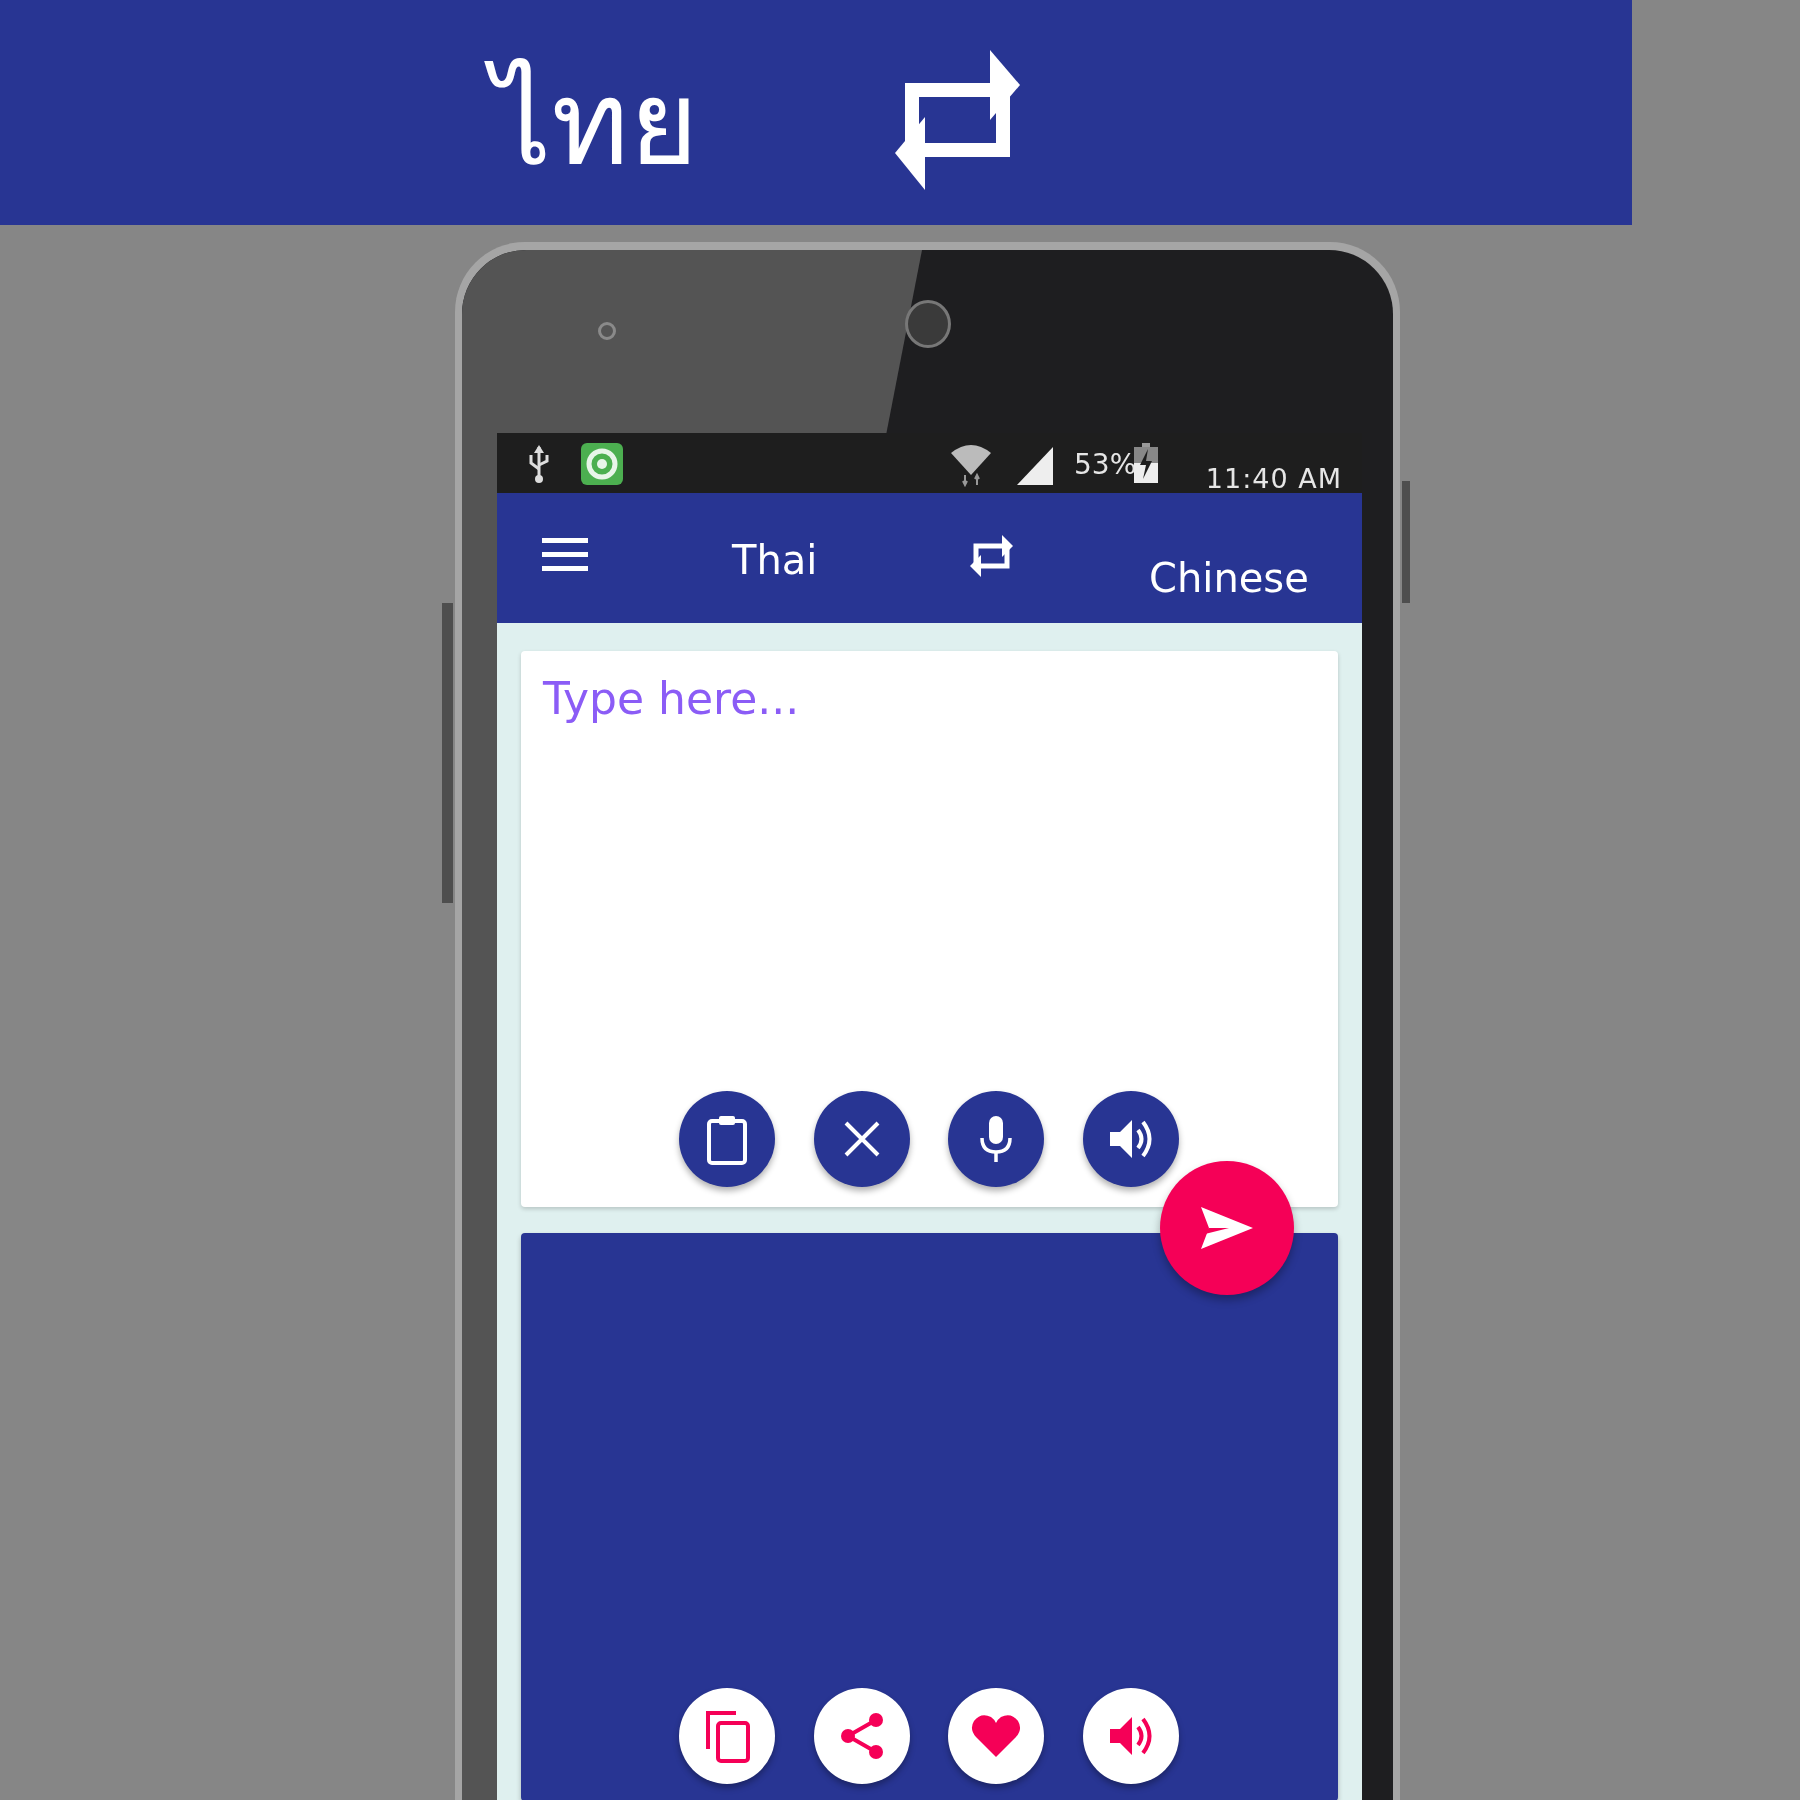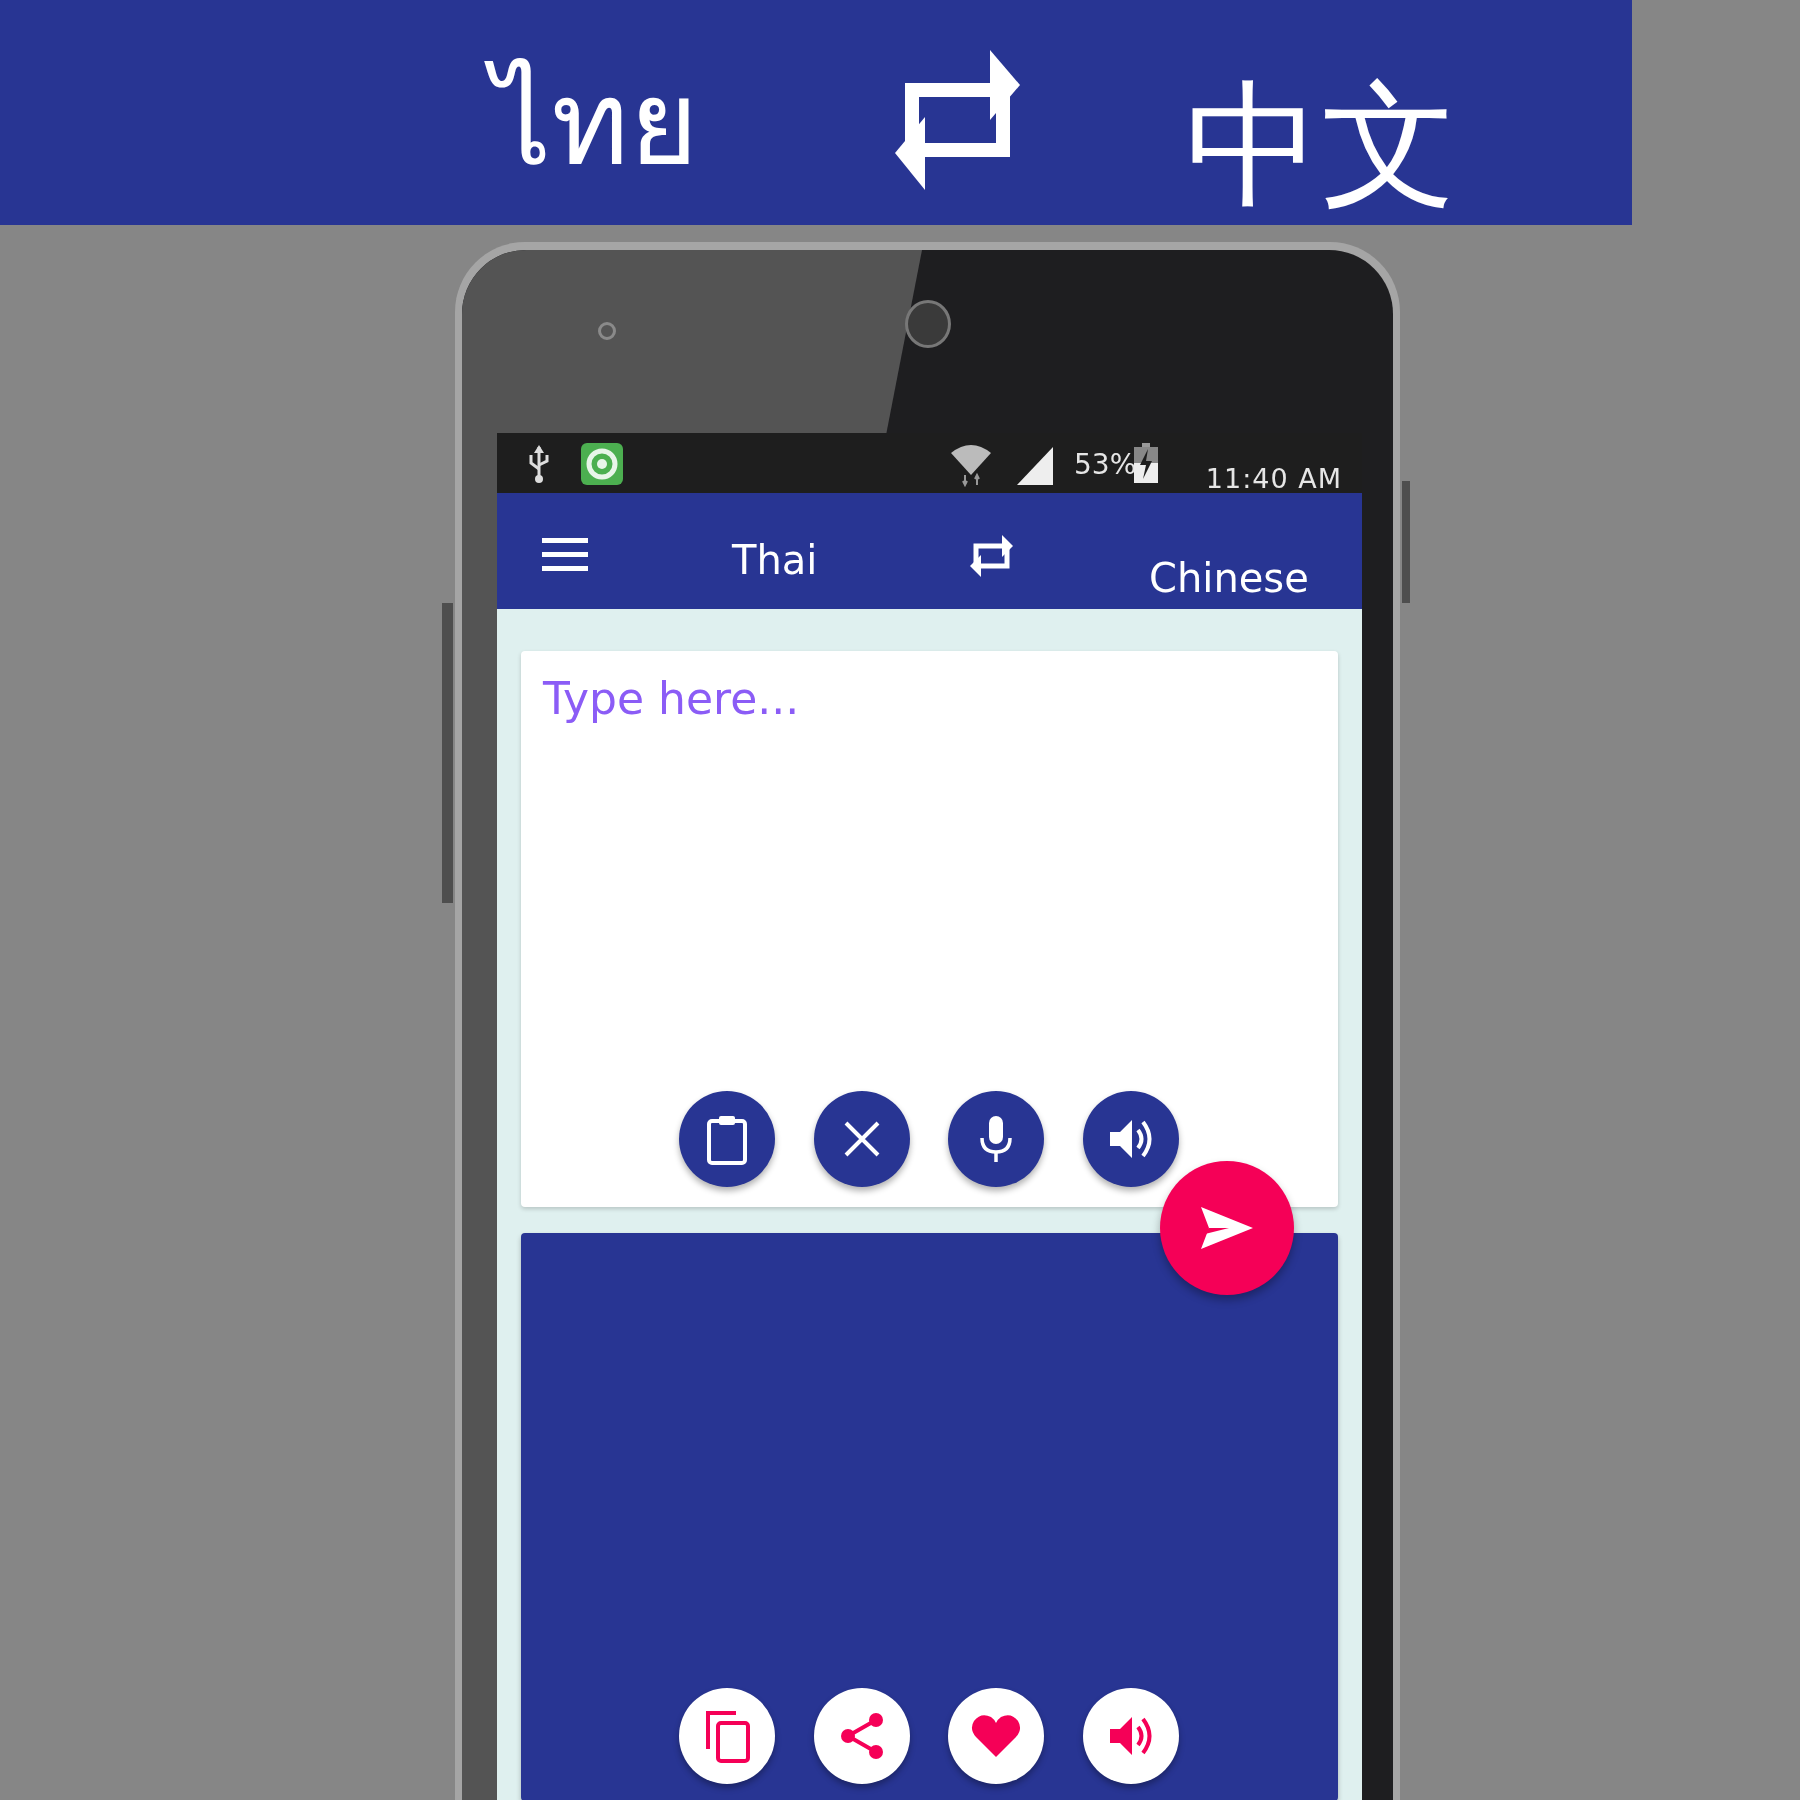--- a/index.html
+++ b/index.html
@@ -14,21 +14,21 @@
   .phone .inner { position:absolute; left:7px; top:8px; right:7px; bottom:0; border-radius:64px 64px 0 0; background:#1e1e20; overflow:hidden; }
   .phone .glare { position:absolute; left:0; top:0; width:520px; height:130%; background:#545454; transform:skewX(-11deg); transform-origin:top left; left:-60px; }
   .side-btn { position:absolute; background:#4e4e4e; }
   .sensor { position:absolute; left:598px; top:322px; width:18px; height:18px; border-radius:50%; border:3px solid #8a8a8a; background:#555; box-sizing:border-box; }
   .camera { position:absolute; left:905px; top:300px; width:46px; height:48px; border-radius:50%; background:#3a3a3a; border:3px solid #777; box-sizing:border-box; }
 
   .screen { position:absolute; left:497px; top:399px; width:865px; height:1401px; background:#dff0ef; overflow:hidden;margin-top:34px; }
   .statusbar { position:absolute; left:0; top:0; width:865px; height:60px; background:#1e1e1e; color:#e6e6e6; }
   .statusbar .time { position:absolute; right:20px; top:22px; font-size:27px; line-height:48px; font-family:"DejaVu Sans", sans-serif; letter-spacing:1px; }
   .statusbar .batt-pct { position:absolute; left:577px; top:15px; font-size:28px; line-height:34px; }
-  .appbar { position:absolute; left:0; top:60px; width:865px; height:116px; background:#283593; color:#fff; }
+  .appbar { position:absolute; left:0; top:60px; width:865px; height:130px; background:#283593; color:#fff; }
   .appbar .menu { position:absolute; left:45px; top:45px; width:46px; height:34px; }
   .appbar .menu i { display:block; height:5px; background:#fff; margin-bottom:9px; }
   .appbar .src { position:absolute; left:235px; top:42px; font-size:40px; line-height:50px; font-family:"DejaVu Sans", sans-serif; }
   .appbar .tgt { position:absolute; left:652px; top:60px; font-size:40px; line-height:50px; font-family:"DejaVu Sans", sans-serif; }
   .appbar .swap { position:absolute; left:472px; top:38px; width:45px; height:50px; }
 
   .input-card { position:absolute; left:24px; top:218px; width:817px; height:556px; background:#fff; border-radius:4px; box-shadow:0 2px 4px rgba(0,0,0,0.18); }
   .input-card .placeholder { position:absolute; left:22px; top:22px; font-size:44px; color:#8b5cf6; font-family:"DejaVu Sans", sans-serif; }
   .round { position:absolute; width:96px; height:96px; border-radius:50%; display:flex; align-items:center; justify-content:center; box-shadow:0 4px 6px rgba(0,0,0,0.3); }
   .round.blue { background:#283593; }
@@ -43,21 +43,20 @@
 <body>
 
 <div class="banner">
   <span class="lang thai">ไทย</span>
   <svg class="swap" viewBox="0 0 135 150">
     <path d="M22 108 V45 H105" fill="none" stroke="#fff" stroke-width="14"></path>
     <polygon points="100,5 130,40 100,75" fill="#fff"></polygon>
     <path d="M113 42 V105 H30" fill="none" stroke="#fff" stroke-width="14"></path>
     <polygon points="35,72 5,108 35,145" fill="#fff"></polygon>
   </svg>
-  <span class="lang zh">中文</span>
 </div>
 
 <div class="side-btn" style="left:442px; top:603px; width:11px; height:300px;"></div>
 <div class="side-btn" style="left:1402px; top:481px; width:8px; height:122px;"></div>
 <div class="phone">
   <div class="inner">
     <div class="glare"></div>
   </div>
 </div>
 <div class="sensor"></div>

